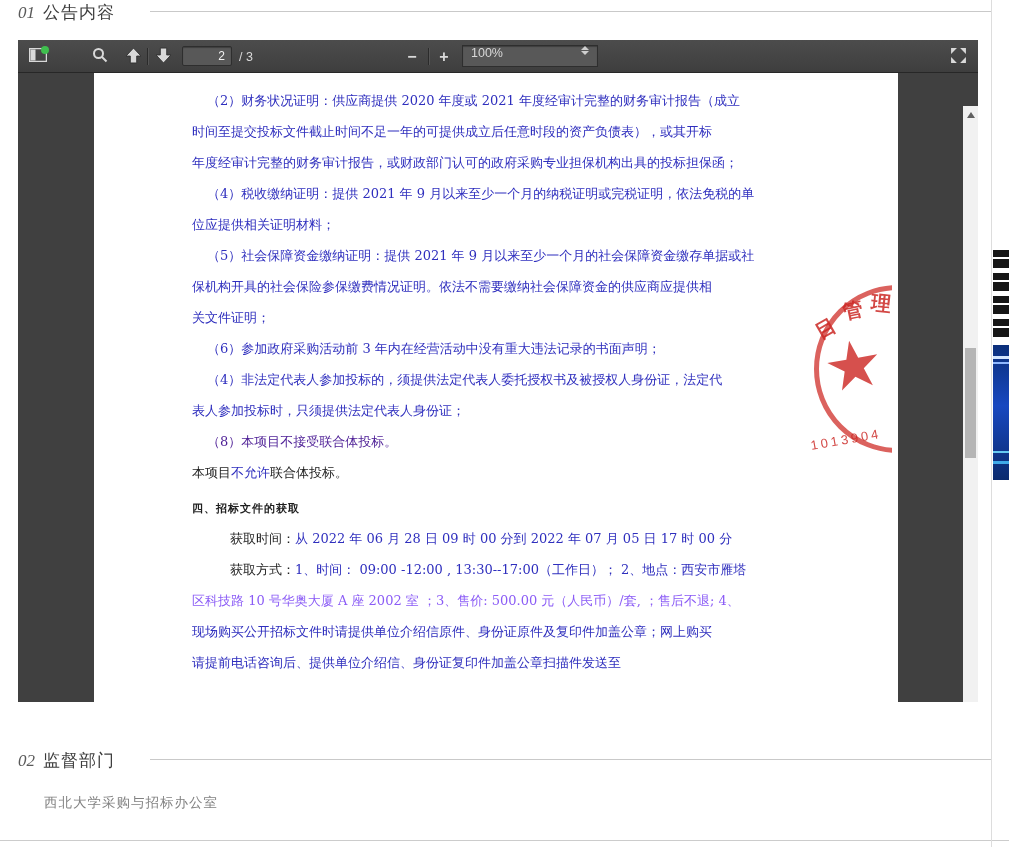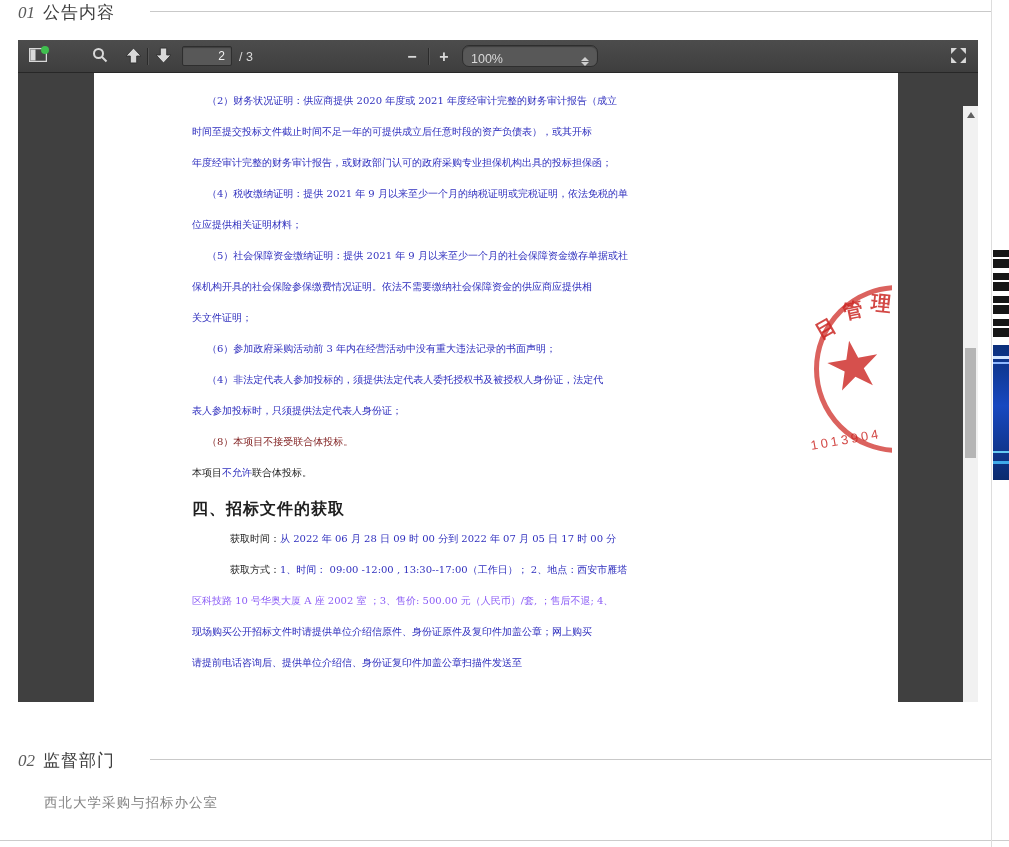--- a/index.html
+++ b/index.html
@@ -36,40 +36,40 @@
   .page-input { position:absolute; left:164px; top:6px; width:50px; height:20px; background:#585858;
                 border:1px solid #2e2e2e; border-radius:2px; color:#f2f2f2; font-size:12px; text-align:right;
                 padding-right:6px; box-shadow:inset 0 1px 1px rgba(0,0,0,.3); }
   .page-count { position:absolute; left:221px; top:10px; font-size:12.5px; color:#d9d9d9; }
 
   .btn-zoom-out { left:380px; }
   .sep-zoom { left:410px; }
   .btn-zoom-in { left:412px; }
   .zoom-sign { color:#d9d9d9; font-size:16px; font-weight:bold; line-height:1; }
   .zoom-select { position:absolute; left:444px; top:5px; width:136px; height:22px; background:#585858;
-                 border:1px solid #2e2e2e; border-radius:7px; display:flex; align-items:flex-end;
+                 border:1px solid #2e2e2e; border-radius:0; display:flex; align-items:flex-start;
                  padding:0 8px; cursor:pointer; box-shadow:inset 0 1px 1px rgba(0,0,0,.3); }
   .zoom-select .tb-text { font-size:12.5px; flex:1; }
   .select-arrows { display:flex; flex-direction:column; gap:1px; }
   .select-arrows i { width:0; height:0; border-left:4px solid transparent; border-right:4px solid transparent; }
   .select-arrows .up { border-bottom:4px solid #cfcfcf; }
   .select-arrows .dn { border-top:4px solid #cfcfcf; }
 
   .btn-fullscreen { left:926px; }
 
   
   .viewer-body { position:absolute; left:0; top:33px; width:960px; height:629px; background:#404040; overflow:hidden; }
   .pdf-page-el { position:absolute; left:76px; top:0; width:804px; height:629px; background:#fff; overflow:hidden; }
 
   .doc-text { position:absolute; left:0; top:0; width:100%; padding:12px 0 0 98px;
               font-family:"DejaVu Serif", serif; }
-  .doc-line { font-size:10px; line-height:31px; white-space:nowrap; letter-spacing:0; }
+  .doc-line { font-size:13px; line-height:31px; white-space:nowrap; letter-spacing:0; }
   .doc-line.ind1 { text-indent:15px; }
   .doc-line.ind2 { text-indent:38px; }
-  .doc-line.doc-heading { font-size:16px; font-weight:bold; margin-top:5px; margin-bottom:-1px; letter-spacing:1px; }
+  .doc-line.doc-heading { font-size:11px; font-weight:bold; margin-top:5px; margin-bottom:-1px; letter-spacing:1px; }
 
   
   .stamp { position:absolute; left:716px; top:206px; width:82px; height:186px; overflow:hidden; pointer-events:none; }
   .stamp-ring { position:absolute; left:4px; top:6px; width:168px; height:168px; border:5px solid rgba(207,45,40,.75);
                 border-radius:50%; }
   .stamp-star { position:absolute; left:14px; top:48px; font-size:66px; color:rgba(205,42,38,.82);
                 transform:rotate(-10deg); font-family:"DejaVu Sans", sans-serif; }
   .stamp-arc { position:absolute; left:0; top:0; width:100%; height:100%; color:rgba(203,40,36,.85);
                font-weight:bold; font-size:20px; }
   .arc-ch { position:absolute; }
@@ -184,21 +184,21 @@
             <p class="doc-line ind0"><span style="color: rgb(47, 47, 190);">时间至提交投标文件截止时间不足一年的可提供成立后任意时段的资产负债表），或其开标</span></p>
             <p class="doc-line ind0"><span style="color: rgb(47, 47, 190);">年度经审计完整的财务审计报告，或财政部门认可的政府采购专业担保机构出具的投标担保函；</span></p>
             <p class="doc-line ind1"><span style="color: rgb(47, 47, 190);">（4）税收缴纳证明：提供 2021 年 9 月以来至少一个月的纳税证明或完税证明，依法免税的单</span></p>
             <p class="doc-line ind0"><span style="color: rgb(47, 47, 190);">位应提供相关证明材料；</span></p>
             <p class="doc-line ind1"><span style="color: rgb(47, 47, 190); margin-top: 44px;">（5）社会保障资金缴纳证明：提供 2021 年 9 月以来至少一个月的社会保障资金缴存单据或社</span></p>
             <p class="doc-line ind0"><span style="color: rgb(47, 47, 190);">保机构开具的社会保险参保缴费情况证明。依法不需要缴纳社会保障资金的供应商应提供相</span></p>
             <p class="doc-line ind0"><span style="color: rgb(47, 47, 190);">关文件证明；</span></p>
             <p class="doc-line ind1"><span style="color: rgb(47, 47, 190); margin-top: 21px;">（6）参加政府采购活动前 3 年内在经营活动中没有重大违法记录的书面声明；</span></p>
             <p class="doc-line ind1"><span style="color: rgb(47, 47, 190);">（4）非法定代表人参加投标的，须提供法定代表人委托授权书及被授权人身份证，法定代</span></p>
             <p class="doc-line ind0"><span style="color: rgb(47, 47, 190);">表人参加投标时，只须提供法定代表人身份证；</span></p>
-            <p class="doc-line ind1"><span style="color: #7f1d1d;">（8）本项目不接受联合体投标。</span></p>
+            <p class="doc-line ind1"><span style="color: #4c1d95;">（8）本项目不接受联合体投标。</span></p>
             <p class="doc-line ind0"><span style="color: rgb(31, 31, 31);">本项目</span><span style="color: rgb(47, 47, 190);">不允许</span><span style="color: rgb(31, 31, 31);">联合体投标。</span></p>
             <p class="doc-line ind0 doc-heading"><span style="color: rgb(31, 31, 31);">四、招标文件的获取</span></p>
             <p class="doc-line ind2"><span style="color: rgb(31, 31, 31);">获取时间：</span><span style="color: rgb(47, 47, 190);">从 2022 年 06 月 28 日 09 时 00 分到 2022 年 07 月 05 日 17 时 00 分</span></p>
             <p class="doc-line ind2"><span style="color: rgb(31, 31, 31);">获取方式：</span><span style="color: rgb(47, 47, 190);">1、时间： 09:00 -12:00 , 13:30--17:00（工作日）； 2、地点：西安市雁塔</span></p>
             <p class="doc-line ind0"><span style="color: #8b5cf6;">区科技路 10 号华奥大厦 A 座 2002 室 ；3、售价: 500.00 元（人民币）/套, ；售后不退; 4、</span></p>
             <p class="doc-line ind0"><span style="color: rgb(47, 47, 190);">现场购买公开招标文件时请提供单位介绍信原件、身份证原件及复印件加盖公章；网上购买</span></p>
             <p class="doc-line ind0"><span style="color: rgb(47, 47, 190);">请提前电话咨询后、提供单位介绍信、身份证复印件加盖公章扫描件发送至</span></p>
           </div>
 
         <div class="stamp">

